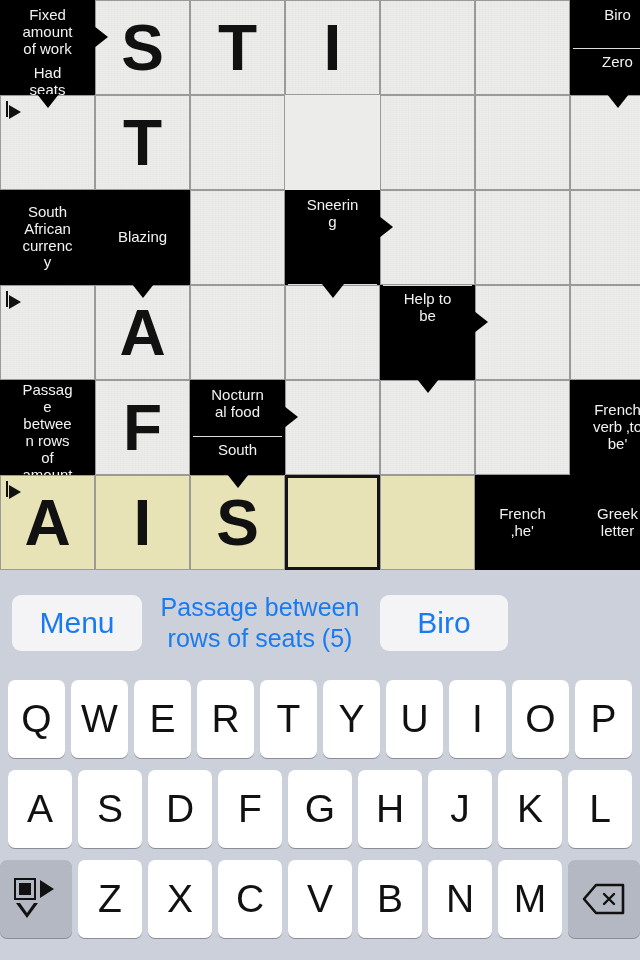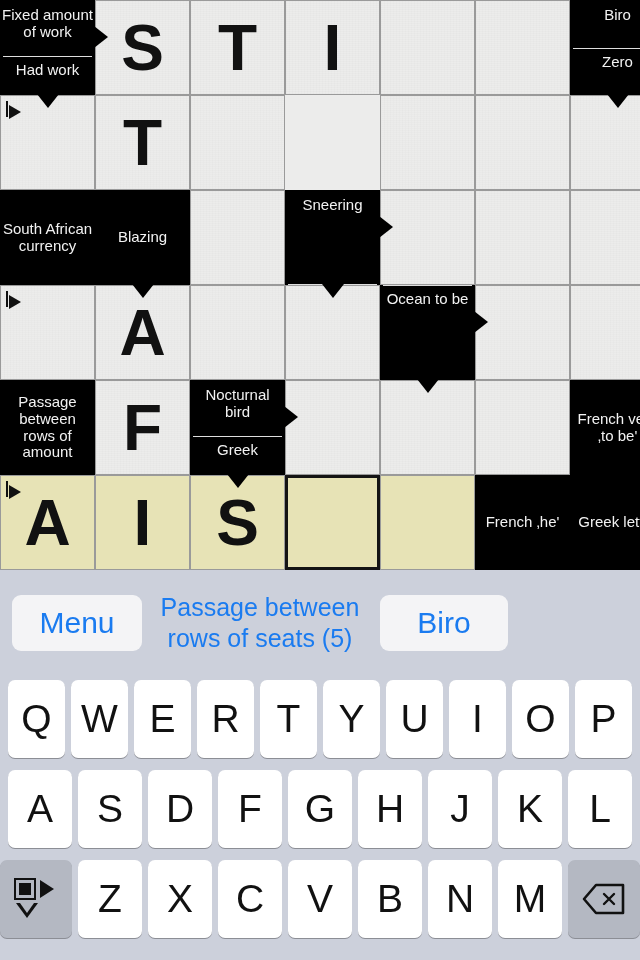--- a/index.html
+++ b/index.html
@@ -57,21 +57,21 @@
   }
 
   
   .clue .face{ display:flex;flex-direction:column; }
   .ctext{
     flex:1 1 auto;
     display:flex;align-items:center;justify-content:center;
     color:#f2f2f2;
     font-size:15px;line-height:1.13;
     text-align:center;
-    padding:2px 2px;
+    padding:2px 21px;
     box-sizing:border-box;
     word-break:break-word;
   }
   .ctext.top{ align-items:flex-start; padding-top:7px; }
   .ctext.bot{ align-items:flex-start; padding-top:5px; }
   .ctext.single{ align-items:center; }
   .csplit{ height:1px;background:#dedede;margin:0 3px; }
 
   
   .arrow{ position:absolute; width:0;height:0; z-index:5; }
@@ -206,21 +206,21 @@
   .bksp svg{ display:block; }
 </style>
 </head>
 <body>
 
 <div id="grid">
     <div class="cell clue" style="left: 0px; top: 0px;">
       <div class="face">
         <div class="ctext top">Fixed amount of work</div>
         <div class="csplit"></div>
-        <div class="ctext bot">Had work</div>
+        <div class="ctext bot">Had seats</div>
       </div>
       <div class="arrow right" style="top: 26px;"></div>
       <div class="arrow down" style="left: 37px;"></div>
     </div>
     <div class="cell open" style="left: 95px; top: 0px;">
       <div class="face">
         <div class="letter">S</div>
       </div>
     </div>
     <div class="cell open" style="left: 190px; top: 0px;">
@@ -318,21 +318,21 @@
     </div>
     <div class="cell open" style="left: 190px; top: 285px;">
       <div class="face"></div>
     </div>
     <div class="cell open" style="left: 285px; top: 285px;">
       <div class="face"></div>
     </div>
     <div class="cell clue" style="left: 380px; top: 285px;">
       <div class="face">
         <div class="csplit"></div>
-        <div class="ctext bot">Ocean to be</div>
+        <div class="ctext bot">Help to be</div>
       </div>
       <div class="arrow right" style="top: 26px;"></div>
       <div class="arrow down" style="left: 37px;"></div>
     </div>
     <div class="cell open" style="left: 475px; top: 285px;">
       <div class="face"></div>
     </div>
     <div class="cell open" style="left: 570px; top: 285px;">
       <div class="face"></div>
     </div>
@@ -341,23 +341,23 @@
         <div class="ctext single">Passage between rows of amount</div>
       </div>
     </div>
     <div class="cell open" style="left: 95px; top: 380px;">
       <div class="face">
         <div class="letter">F</div>
       </div>
     </div>
     <div class="cell clue" style="left: 190px; top: 380px;">
       <div class="face">
-        <div class="ctext top">Nocturnal bird</div>
+        <div class="ctext top">Nocturnal food</div>
         <div class="csplit"></div>
-        <div class="ctext bot">Greek</div>
+        <div class="ctext bot">South</div>
       </div>
       <div class="arrow right" style="top: 26px;"></div>
       <div class="arrow down" style="left: 37px;"></div>
     </div>
     <div class="cell open" style="left: 285px; top: 380px;">
       <div class="face"></div>
     </div>
     <div class="cell open" style="left: 380px; top: 380px;">
       <div class="face"></div>
     </div>

